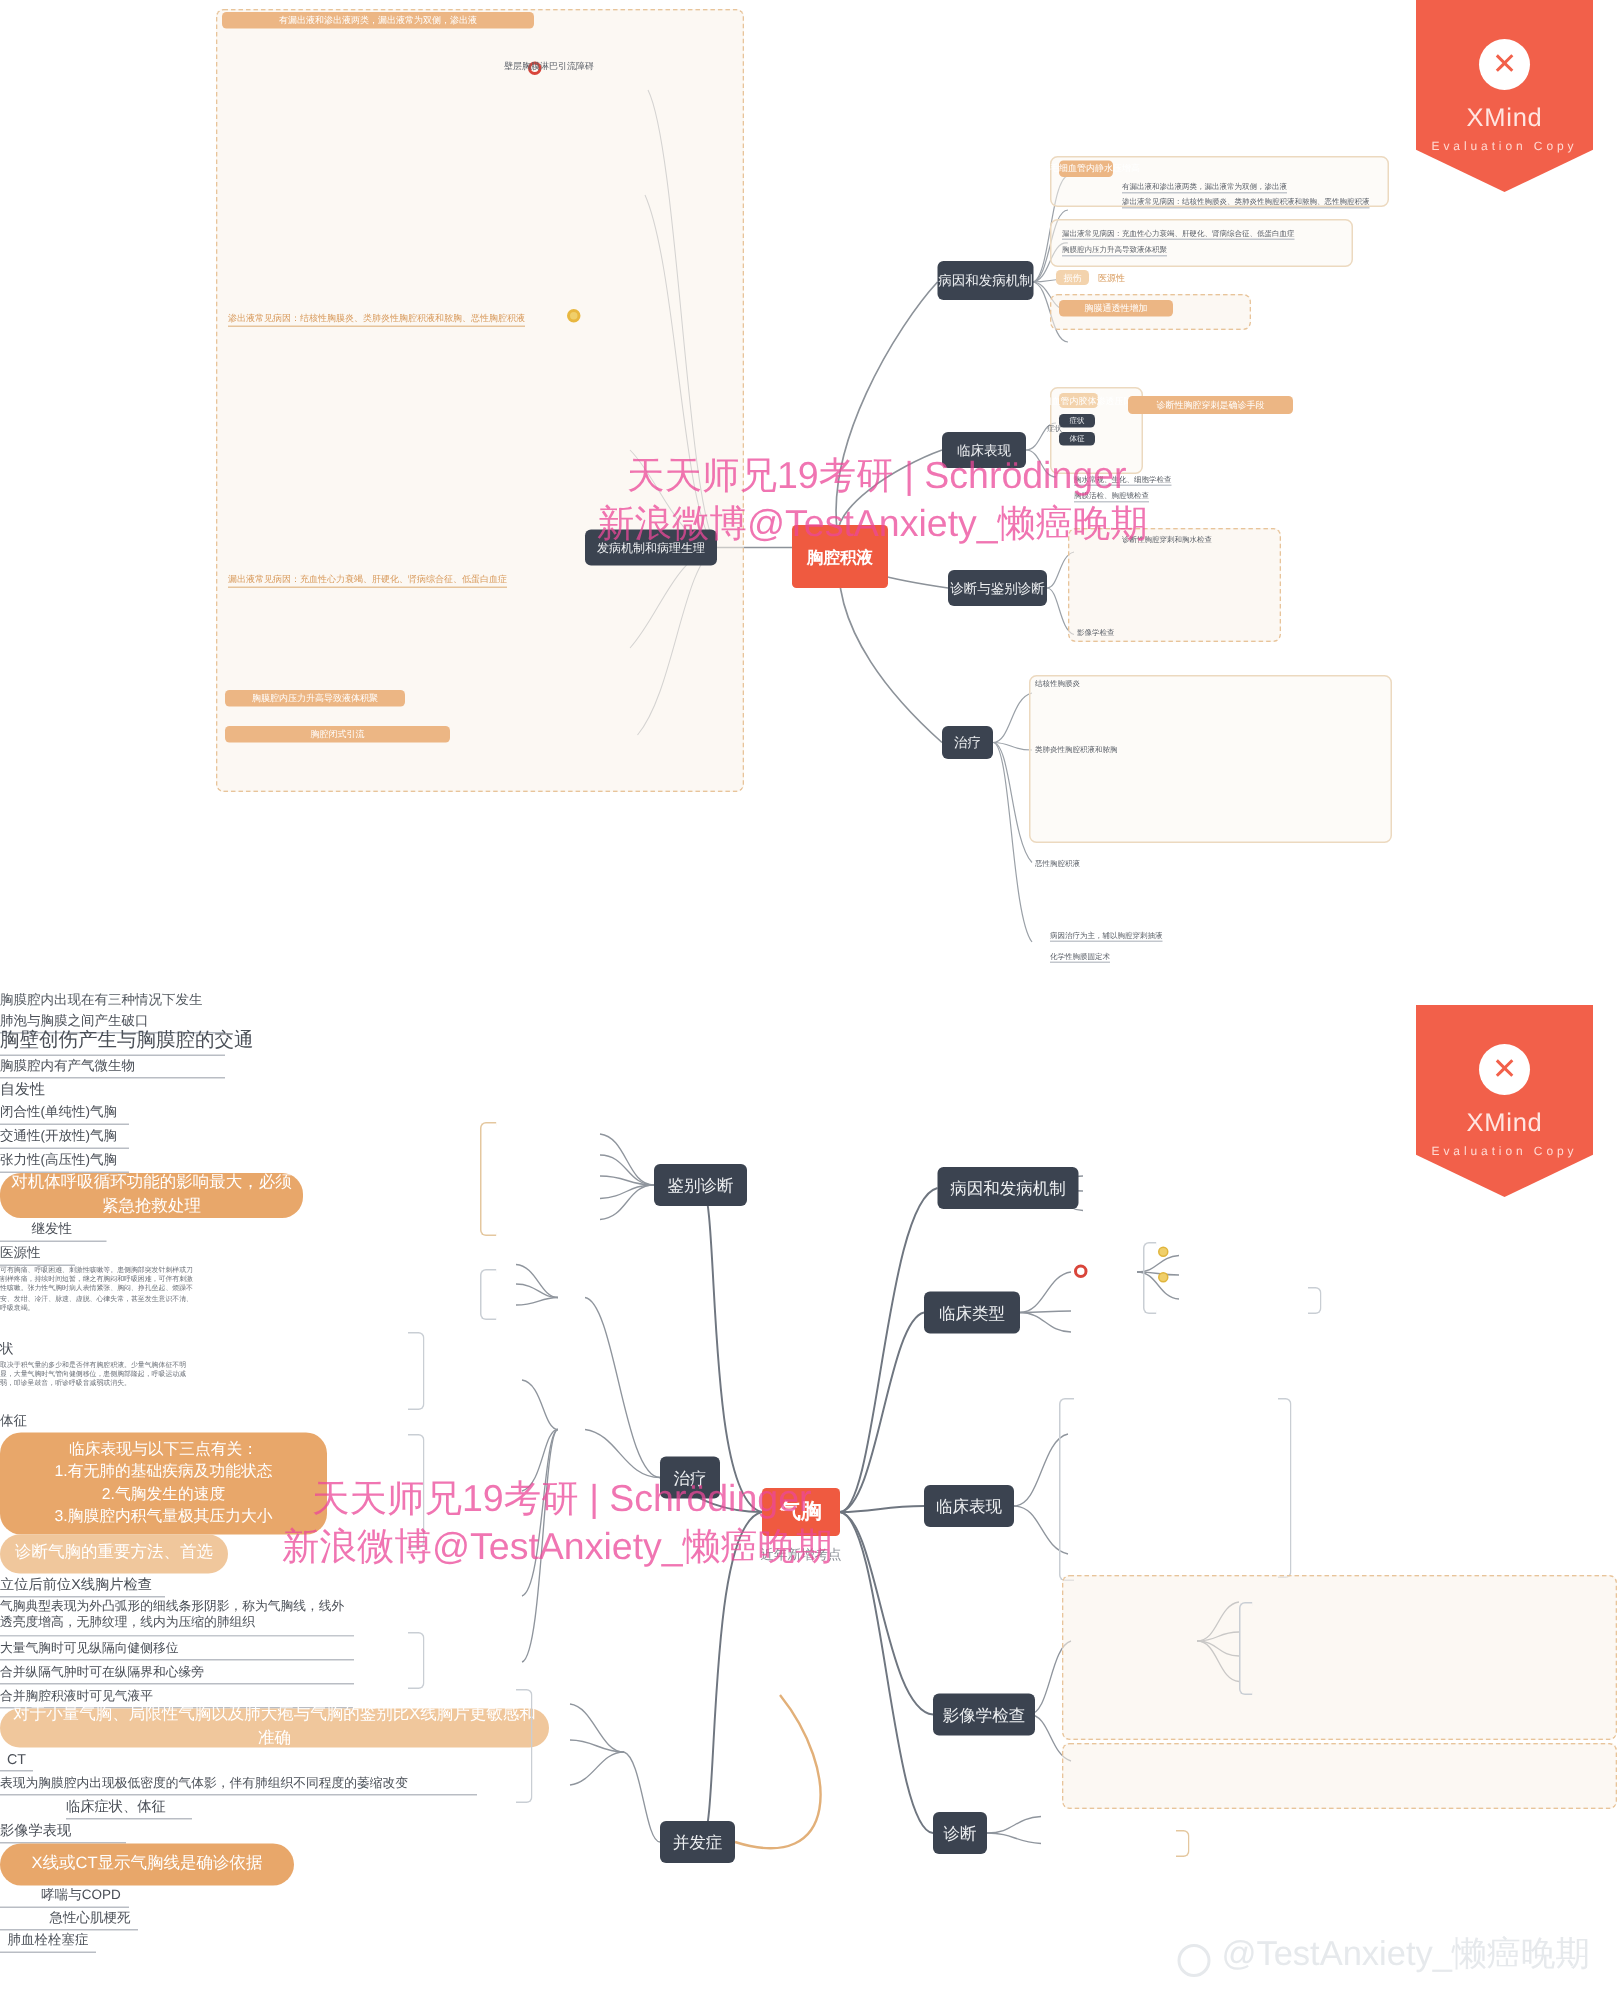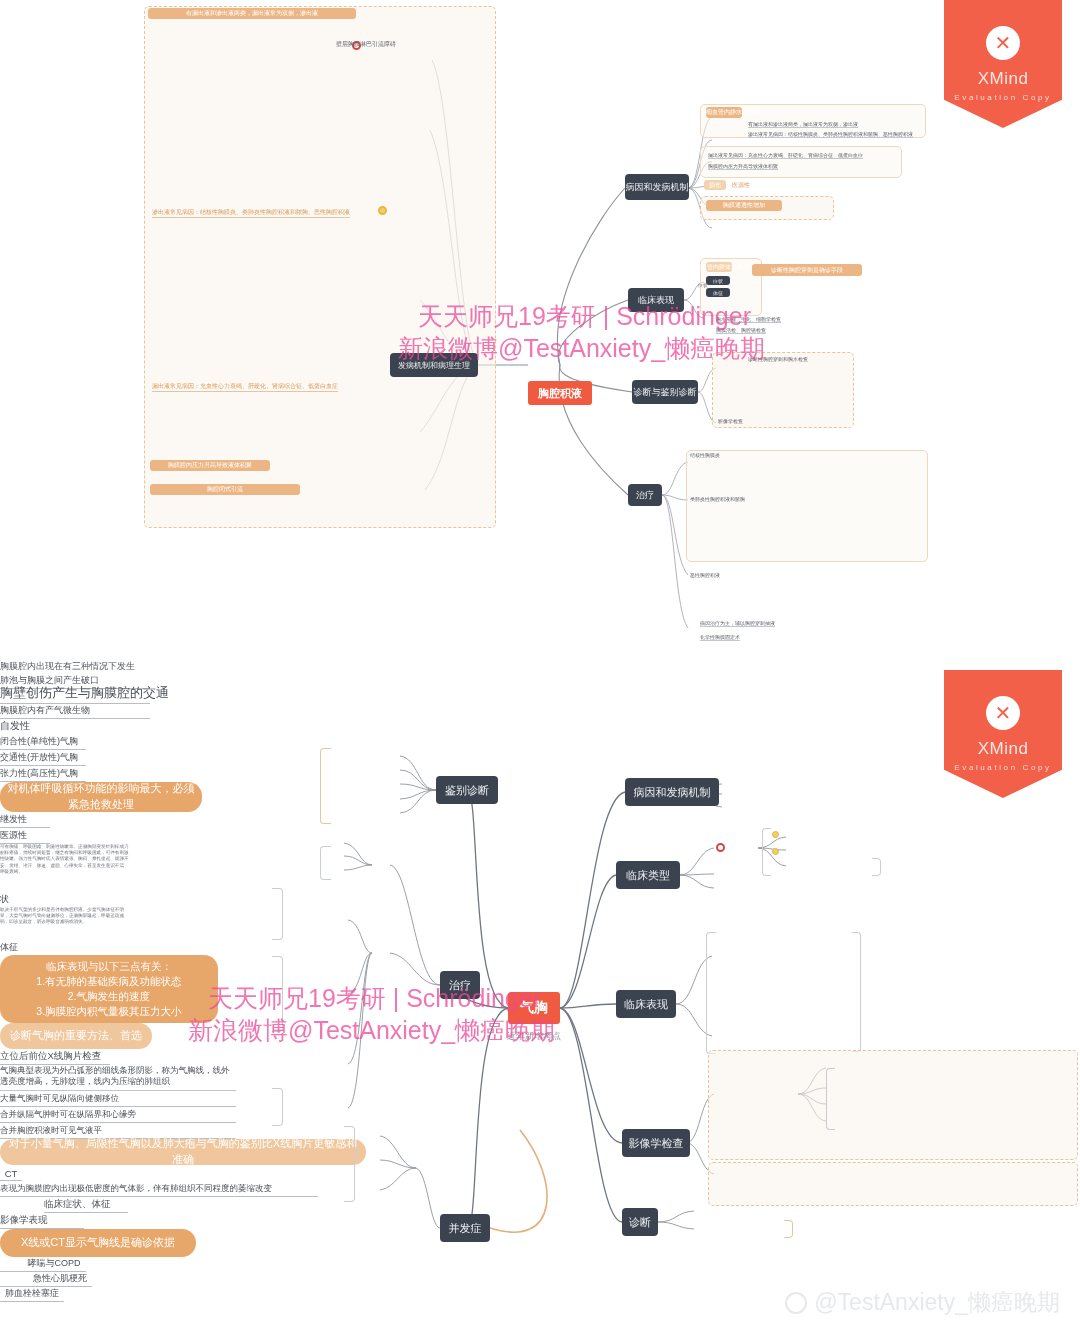--- a/index.html
+++ b/index.html
@@ -49,21 +49,21 @@
          display:flex;flex-direction:column;align-items:center;padding-top:26px;box-sizing:border-box;}
   .xmind .badge{width:34px;height:34px;border-radius:50%;background:#fff;
                 display:flex;align-items:center;justify-content:center;color:#f2604a;
                 font-size:20px;line-height:1;font-weight:bold;}
   .xmind .t1{color:#ffe6e1;font-size:17px;margin-top:9px;letter-spacing:.5px;}
   .xmind .t2{color:#ffd9d2;font-size:8px;margin-top:4px;letter-spacing:2.6px;}
   
   .wm{position:absolute;color:#ec4899;white-space:nowrap;pointer-events:none;opacity:.75;}
   .wm-l1{font-size:25px;}
   .wm-l2{font-size:25px;}
-  .wmbottom{position:absolute;right:20px;bottom:12px;display:flex;align-items:center;
+  .wmbottom{position:absolute;right:20px;bottom:12px;display:flex;align-items:flex-end;
             gap:7px;color:#e6e9ec;font-size:23px;white-space:nowrap;}
   .wb-icon{width:22px;height:22px;border-radius:50%;border:2px solid #e6e9ec;box-sizing:border-box;}
 </style>
 </head>
 <body>
 
 <div class="map" id="map-upper">
 
   <svg class="edges">
     <g fill="none" stroke="#8c9299" stroke-width="1.1">
@@ -102,21 +102,21 @@
   <div class="xmind" style="right:18px;top:0;">
     <div class="badge">
         <span>✕</span>
       </div>
     <div class="t1">XMind</div>
     <div class="t2">Evaluation Copy</div>
   </div>
 
   <div class="boundary" style="left:144px;top:6px;width:350px;height:520px;"></div>
 
-  <div class="node central" style="left:528px;top:350px;width:64px;height:24px;font-size:11px;margin-top:31px;">胸腔积液</div>
+  <div class="node central" style="left:528px;top:350px;width:64px;height:42px;font-size:11px;">胸腔积液</div>
 
   <div class="node branch" style="left:625px;top:174px;width:64px;height:26px;font-size:9px;">病因和发病机制</div>
   <div class="node branch" style="left:628px;top:288px;width:56px;height:24px;font-size:9px;">临床表现</div>
   <div class="node branch" style="left:632px;top:380px;width:66px;height:24px;font-size:9px;">诊断与鉴别诊断</div>
   <div class="node branch" style="left:628px;top:484px;width:34px;height:22px;font-size:9px;">治疗</div>
   <div class="node branch" style="left:390px;top:353px;width:88px;height:24px;font-size:8px;">发病机制和病理生理</div>
 
   <div class="boundary solid" style="left:700px;top:104px;width:224px;height:32px;"></div>
   <div class="microcall" style="left:706px;top:107px;width:36px;height:11px;font-size:6px;">胸膜毛细血管内静水压增高</div>
   <div class="micro" style="left:748px;top:121px;font-size:5px;">有漏出液和渗出液两类，漏出液常为双侧，渗出液</div>
@@ -250,21 +250,21 @@
   <div class="marker" style="left:716px;top:183px;"></div>
   <div class="leaf" style="left:730px;top:180px;width:30px;height:14px;border:none;font-size:10px;">自发性</div>
   <div class="bracket" style="left:762px;top:168px;width:8px;height:46px;"></div>
   <div class="dot" style="left:772px;top:171px;width:7px;height:7px;background:#f0cf6a;border:1px solid #e0b53d;box-sizing:border-box;"></div>
   <div class="leaf" style="left:784px;top:166px;width:86px;height:14px;font-size:9px;">闭合性(单纯性)气胸</div>
   <div class="dot" style="left:772px;top:188px;width:7px;height:7px;background:#f0cf6a;border:1px solid #e0b53d;box-sizing:border-box;"></div>
   <div class="leaf" style="left:784px;top:183px;width:86px;height:14px;font-size:9px;">交通性(开放性)气胸</div>
   <div class="leaf" style="left:784px;top:201px;width:86px;height:14px;font-size:9px;">张力性(高压性)气胸</div>
   <div class="bracket r" style="left:872px;top:198px;width:8px;height:16px;"></div>
   <div class="callout" style="left:886px;top:194px;width:190px;height:24px;font-size:11px;">对机体呼吸循环功能的影响最大，必须紧急抢救处理</div>
-  <div class="leaf" style="left:714px;top:208px;width:50px;height:14px;font-size:9px;">继发性</div>
+  <div class="leaf" style="left:714px;top:208px;width:50px;height:14px;font-size:9px;padding-left:21px;">继发性</div>
   <div class="leaf" style="left:714px;top:226px;width:50px;height:14px;font-size:9px;">医源性</div>
 
   <div class="node branch" style="left:616px;top:330px;width:60px;height:28px;font-size:11px;">临床表现</div>
   <div class="bracket" style="left:706px;top:272px;width:9px;height:120px;"></div>
   <div class="leaf" style="left:718px;top:272px;width:130px;height:48px;border:none;font-size:4.6px;line-height:1.35;white-space:normal;display:block;color:#6a6f77;">可有胸痛、呼吸困难、刺激性咳嗽等。患侧胸部突发针刺样或刀割样疼痛，持续时间短暂，继之有胸闷和呼吸困难，可伴有刺激性咳嗽。张力性气胸时病人表情紧张、胸闷、挣扎坐起、烦躁不安、发绀、冷汗、脉速、虚脱、心律失常，甚至发生意识不清、呼吸衰竭。</div>
   <div class="leaf ctr" style="left:696px;top:290px;width:0;border:none;font-size:9px;">症状</div>
   <div class="leaf" style="left:718px;top:330px;width:130px;height:32px;border:none;font-size:4.6px;line-height:1.35;white-space:normal;display:block;color:#6a6f77;">取决于积气量的多少和是否伴有胸腔积液。少量气胸体征不明显，大量气胸时气管向健侧移位，患侧胸部隆起，呼吸运动减弱，叩诊呈鼓音，听诊呼吸音减弱或消失。</div>
   <div class="leaf" style="left:860px;top:334px;width:34px;height:14px;border:none;font-size:9px;">体征</div>
   <div class="bracket r" style="left:852px;top:272px;width:8px;height:118px;"></div>
   <div class="callout" style="left:868px;top:270px;width:206px;height:62px;font-size:10.5px;white-space:pre-line;">临床表现与以下三点有关：

